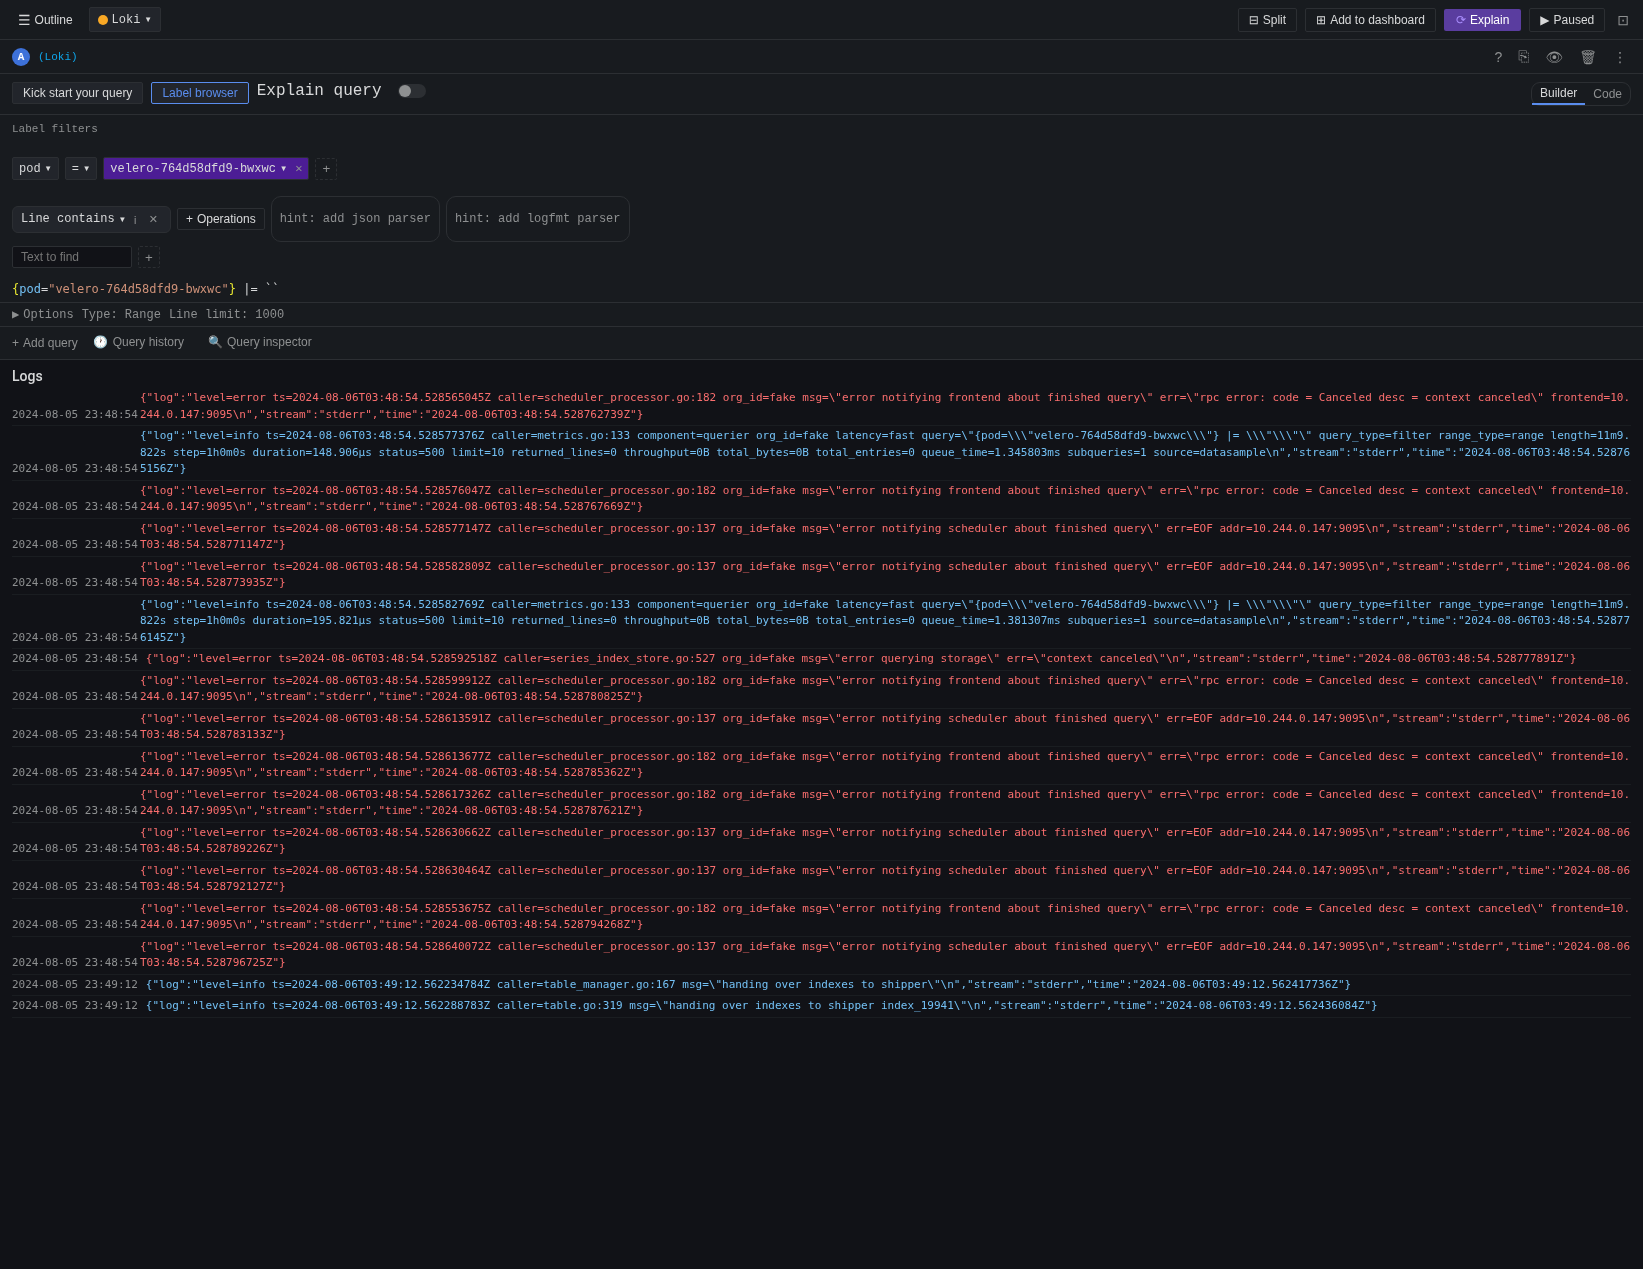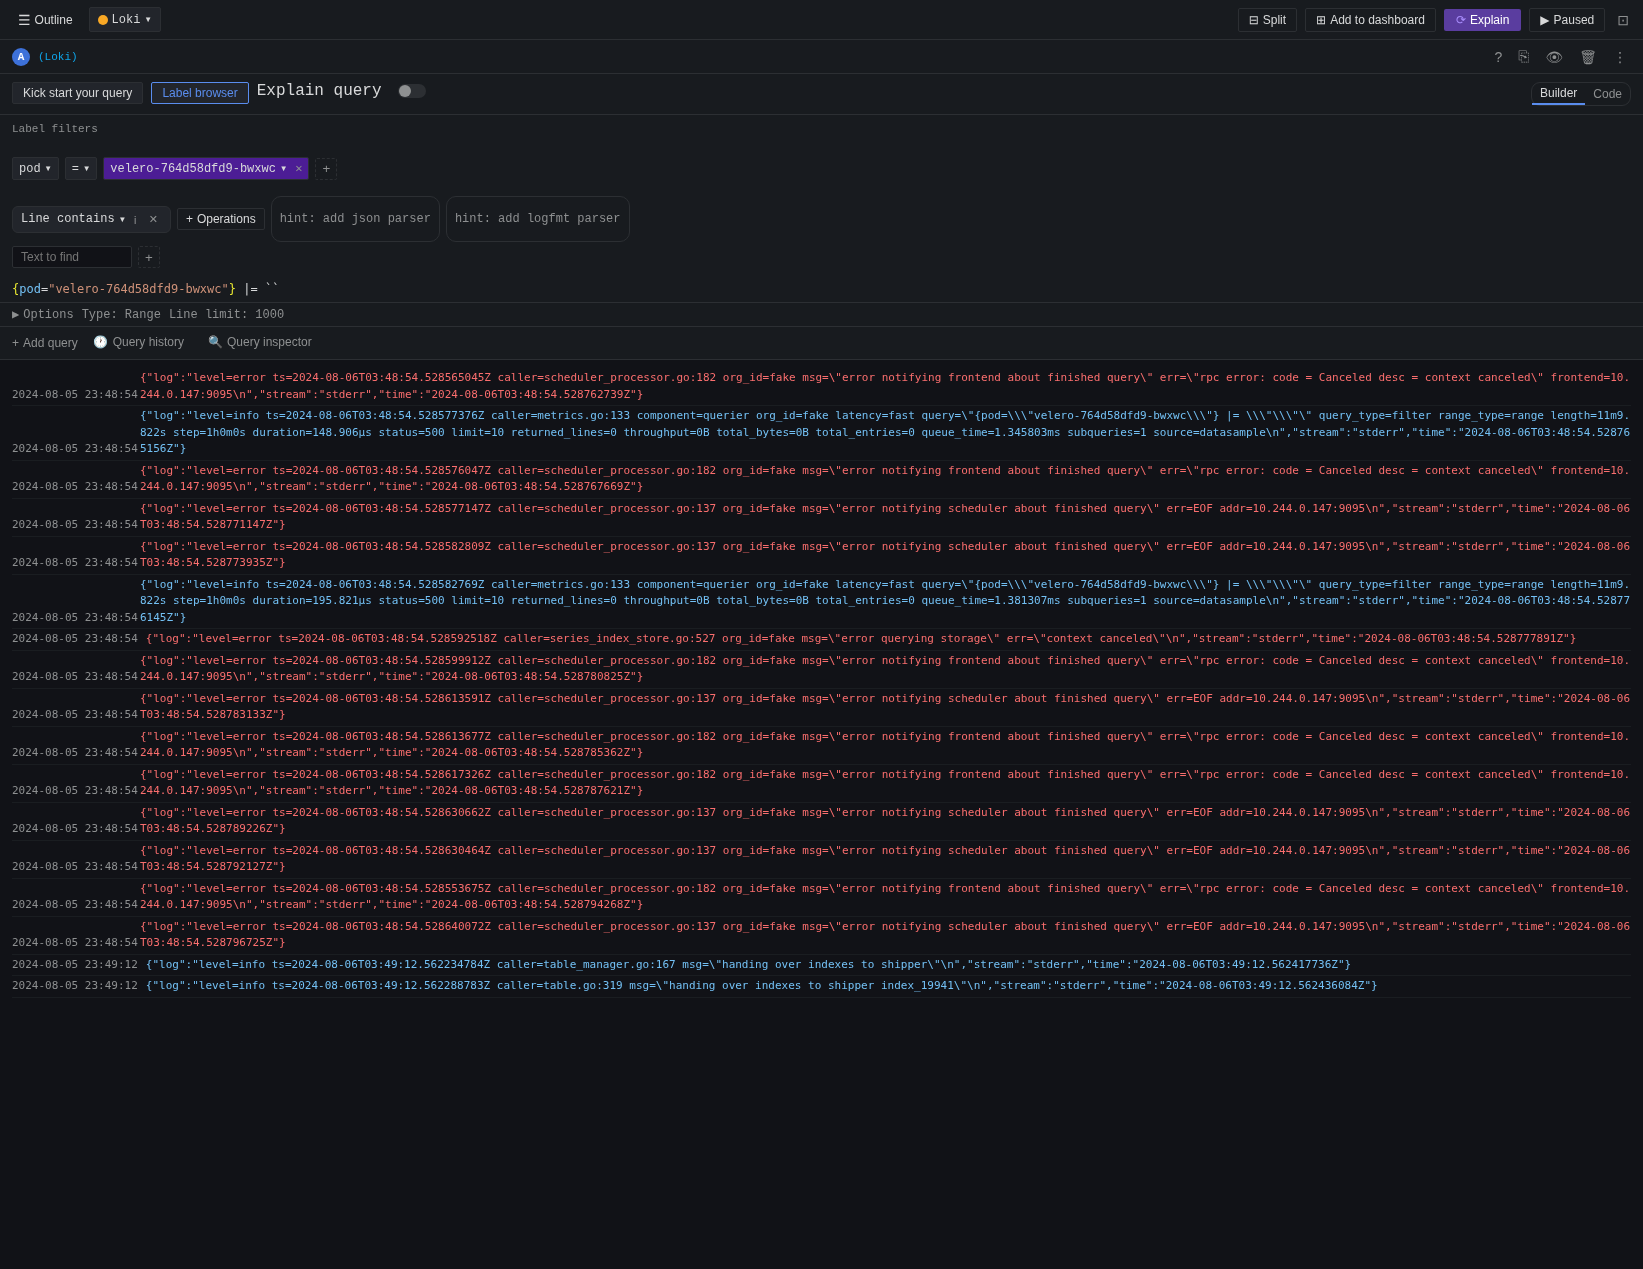--- a/index.html
+++ b/index.html
@@ -566,20 +566,21 @@
       <span>Query history</span>
     </button>
     <button class="tab-btn">
       <span>🔍</span>
       <span>Query inspector</span>
     </button>
   </div>
 </div>
 
 <div class="logs-panel">
+  <div class="logs-header">Logs</div>
   <div id="log-entries">
       <div class="log-entry">
         <span class="log-time">2024-08-05 23:48:54</span>
         <span class="log-text log-text-error">{"log":"level=error ts=2024-08-06T03:48:54.528565045Z caller=scheduler_processor.go:182 org_id=fake msg=\"error notifying frontend about finished query\" err=\"rpc error: code = Canceled desc = context canceled\" frontend=10.244.0.147:9095\n","stream":"stderr","time":"2024-08-06T03:48:54.528762739Z"}</span>
       </div>
       <div class="log-entry">
         <span class="log-time">2024-08-05 23:48:54</span>
         <span class="log-text log-text-info">{"log":"level=info ts=2024-08-06T03:48:54.528577376Z caller=metrics.go:133 component=querier org_id=fake latency=fast query=\"{pod=\\\"velero-764d58dfd9-bwxwc\\\"} |= \\\"\\\"\" query_type=filter range_type=range length=11m9.822s step=1h0m0s duration=148.906µs status=500 limit=10 returned_lines=0 throughput=0B total_bytes=0B total_entries=0 queue_time=1.345803ms subqueries=1 source=datasample\n","stream":"stderr","time":"2024-08-06T03:48:54.528765156Z"}</span>
       </div>
       <div class="log-entry">

